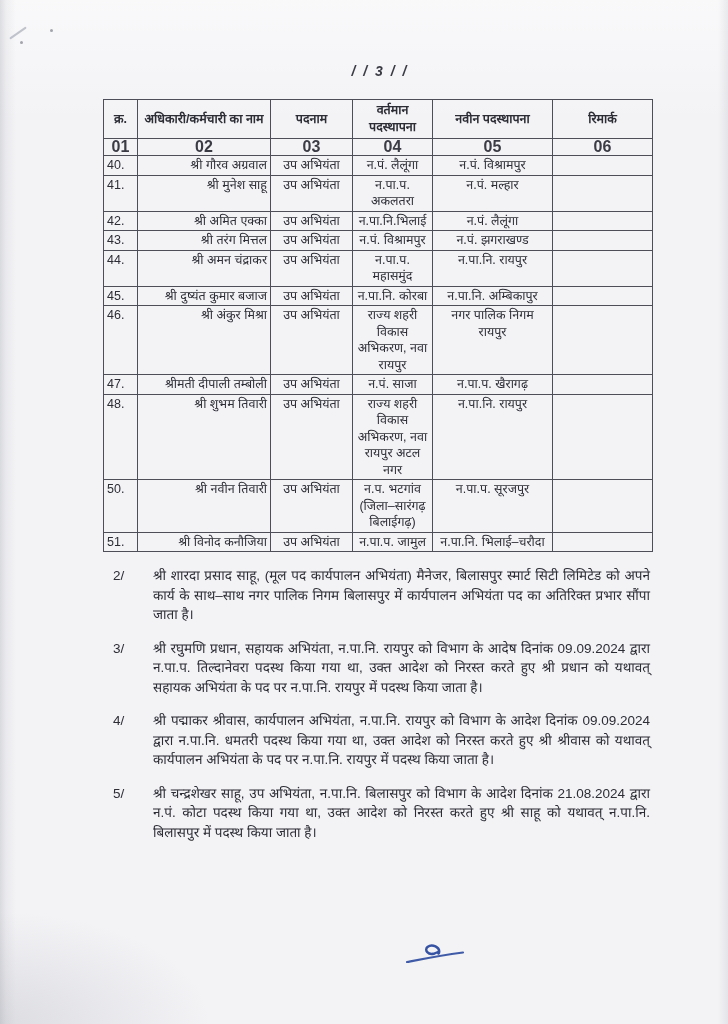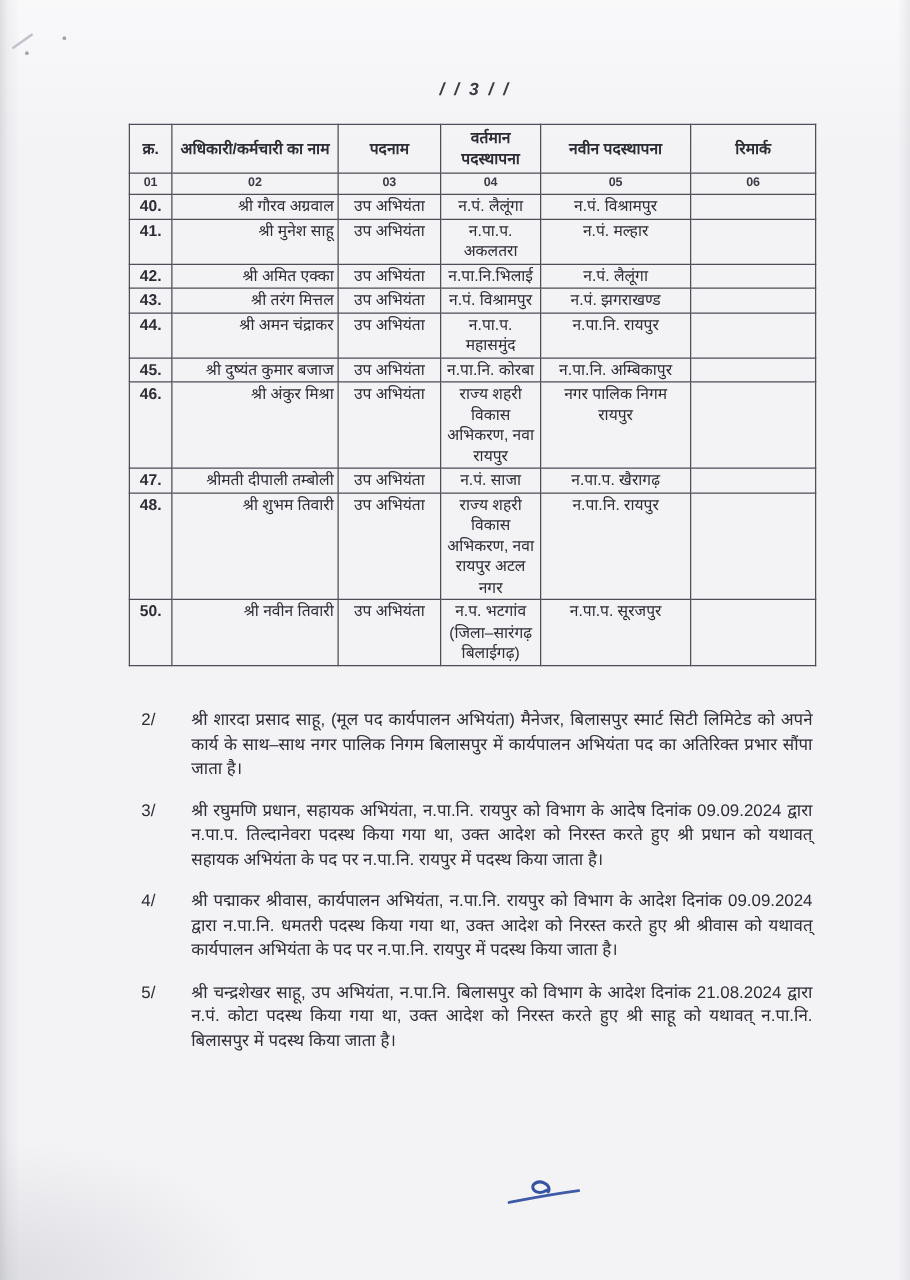--- a/index.html
+++ b/index.html
@@ -55,26 +55,26 @@
     word-wrap: break-word;
   }
   .transfer-table thead th {
     vertical-align: middle;
     font-weight: 600;
     line-height: 17px;
     padding: 2px 3px;
   }
   .transfer-table tr.colnum-row td {
     font-weight: 600;
-    font-size: 10px;
+    font-size: 16px;
     line-height: 14px;
     color: #3a3b44;
   }
   .transfer-table td.cell-name { text-align: right; padding-left: 6px; }
-  .transfer-table td.cell-sno { text-align: center; font-weight: bold; }
+  .transfer-table td.cell-sno { text-align: left; }
 
   .paragraphs {
     position: absolute; left: 113px; top: 566px; width: 537px;
     font-size: 13.5px; line-height: 19.5px; color: #2c2d35;
   }
   .para { display: flex; margin-bottom: 14px; }
   .para-number { width: 40px; flex: 0 0 40px; font-weight: 500; }
   .para-text { flex: 1; text-align: justify; }
 
   .signature {
@@ -194,20 +194,28 @@
         <td></td>
       </tr>
       <tr>
         <td class="cell-sno">50.</td>
         <td class="cell-name">श्री नवीन तिवारी</td>
         <td>उप अभियंता</td>
         <td>न.प. भटगांव (जिला–सारंगढ़ बिलाईगढ़)</td>
         <td>न.पा.प. सूरजपुर</td>
         <td></td>
       </tr>
+      <tr>
+        <td class="cell-sno">51.</td>
+        <td class="cell-name">श्री विनोद कनौजिया</td>
+        <td>उप अभियंता</td>
+        <td>न.पा.प. जामुल</td>
+        <td>न.पा.नि. भिलाई–चरौदा</td>
+        <td></td>
+      </tr>
     </tbody>
   </table>
 
   <div class="paragraphs">
     <div class="para">
       <div class="para-number">2/</div>
       <div class="para-text">श्री शारदा प्रसाद साहू, (मूल पद कार्यपालन अभियंता) मैनेजर, बिलासपुर स्मार्ट सिटी लिमिटेड को अपने कार्य के साथ–साथ नगर पालिक निगम बिलासपुर में कार्यपालन अभियंता पद का अतिरिक्त प्रभार सौंपा जाता है।</div>
     </div>
     <div class="para">
       <div class="para-number">3/</div>

